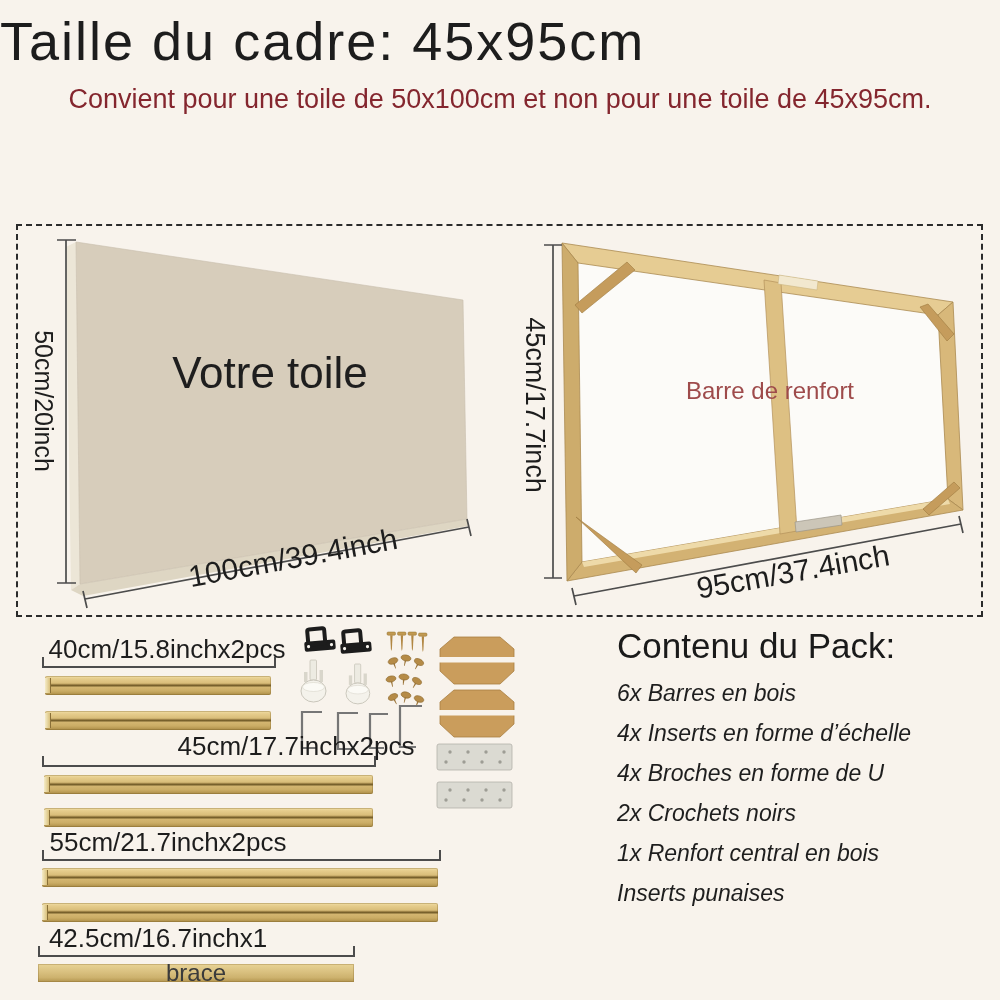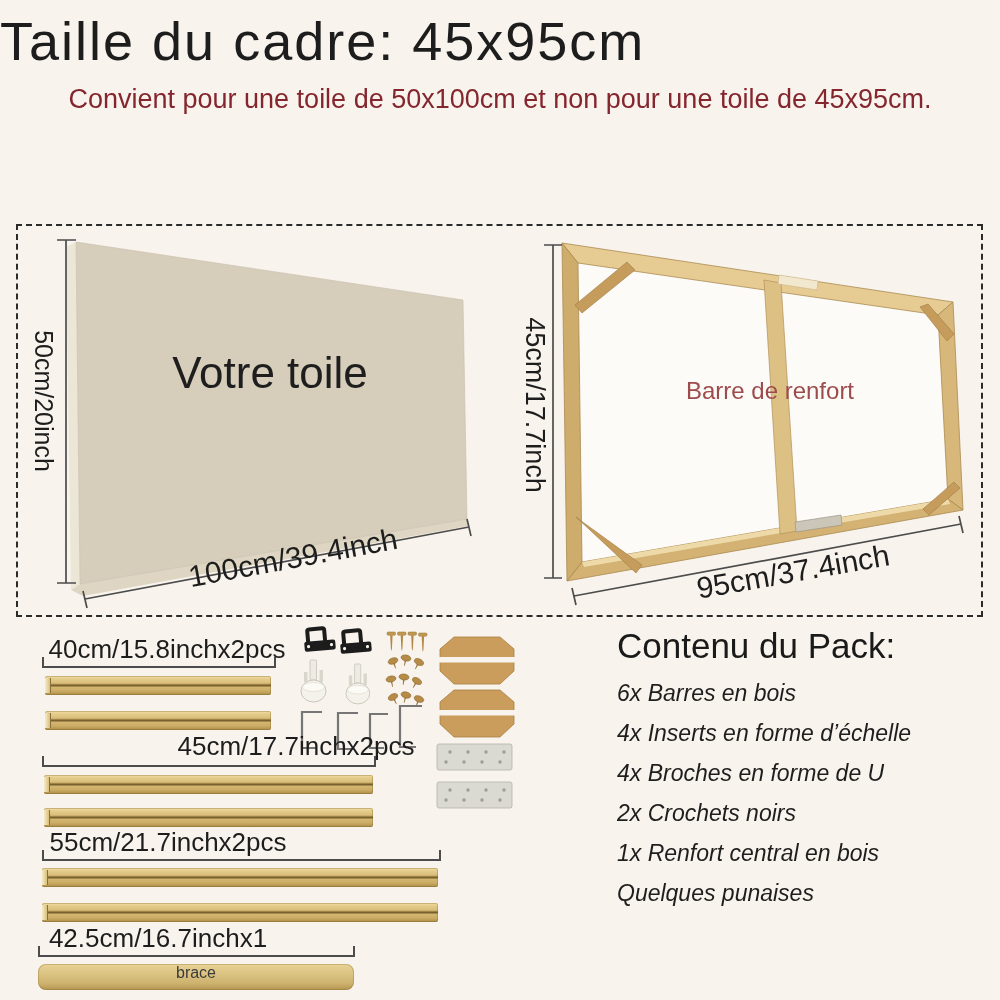--- a/index.html
+++ b/index.html
@@ -30,21 +30,21 @@
   
   .bar-label{font-size:26px;white-space:nowrap;text-align:center;width:260px;}
   .hmeasure{height:9px;border-bottom:2px solid #4c4c4c;border-left:2px solid #4c4c4c;
             border-right:2px solid #4c4c4c;}
   .bar{height:19px;border-radius:2px;
     background:linear-gradient(180deg,#f1dfa8 0%,#e6cd8d 14%,#d9bd79 38%,#8a7038 47%,
                #6b5624 52%,#d4b671 58%,#cbad66 78%,#bb9c55 90%,#a48744 100%);
     box-shadow:inset 0 0 0 1px rgba(130,100,40,.35);}
   .bar::before{content:"";position:absolute;left:0;top:2px;bottom:2px;width:5px;
     background:linear-gradient(90deg,#f5ecc9,#d9c07c);border-right:1px solid #8a7038;}
-  .brace-bar{height:26px;border-radius:8px;text-align:center;font-size:16px;line-height:18px;
+  .brace-bar{height:18px;border-radius:0;text-align:center;font-size:24px;line-height:18px;
     color:#3b3b3b;
     background:linear-gradient(180deg,#e8d396 0%,#d9c07f 45%,#cdb26e 75%,#b3954f 100%);
     box-shadow:inset 0 0 0 1px rgba(130,100,40,.3);}
   
   .pack-heading{left:617px;top:626px;font-size:35px;white-space:nowrap;color:#1a1a1a;}
   .pack-list{left:617px;top:673px;width:380px;font-size:23px;line-height:40px;color:#1e1e1e;font-style:italic;}
   .pack-item{white-space:nowrap;}
 </style>
 </head>
 <body>
@@ -244,14 +244,14 @@
   <span>brace</span>
 </div>
 
 <div class="abs pack-heading">Contenu du Pack:</div>
 <div class="abs pack-list">
   <div class="pack-item">6x Barres en bois</div>
   <div class="pack-item">4x Inserts en forme d’échelle</div>
   <div class="pack-item">4x Broches en forme de U</div>
   <div class="pack-item">2x Crochets noirs</div>
   <div class="pack-item">1x Renfort central en bois</div>
-  <div class="pack-item">Quelques punaises</div>
+  <div class="pack-item">Inserts punaises</div>
 </div>
 
 </body></html>

